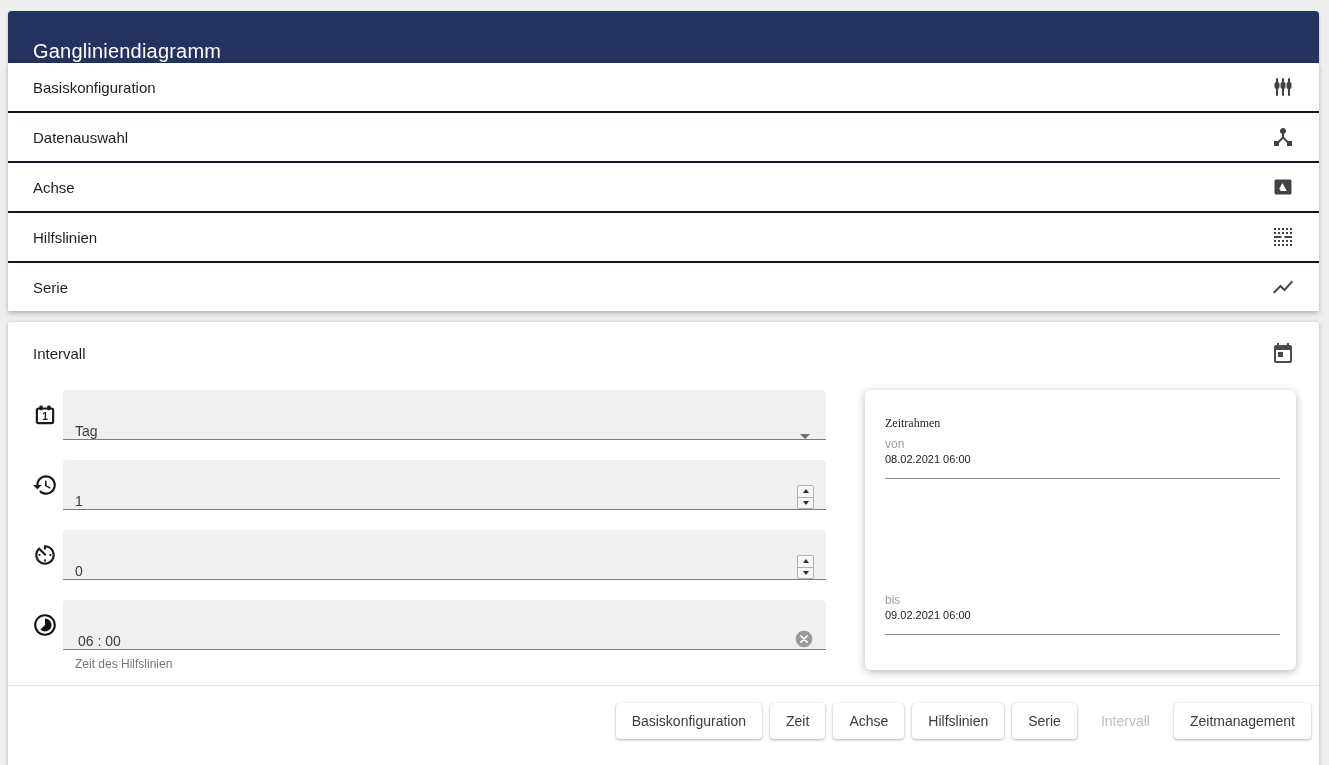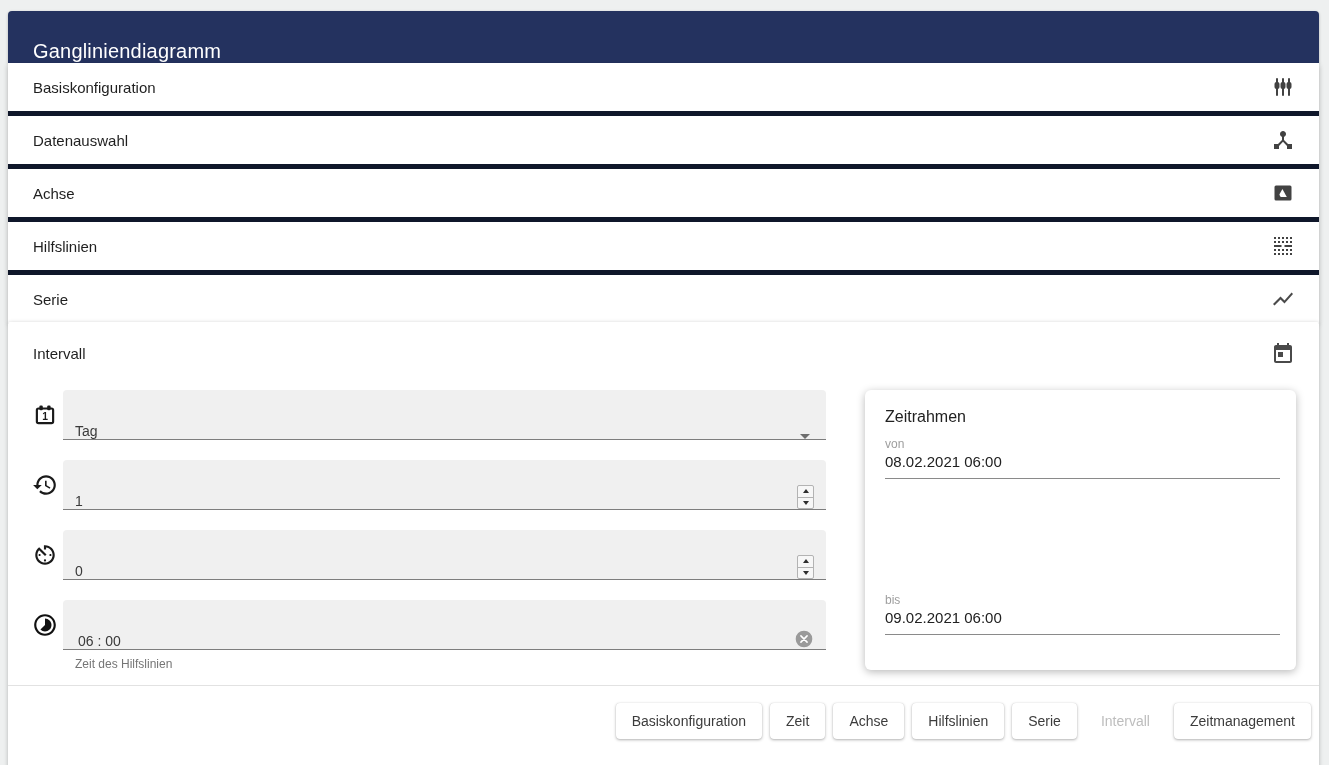--- a/index.html
+++ b/index.html
@@ -24,21 +24,21 @@
   
   .accordion{
     position:absolute;left:8px;top:63px;width:1311px;
     background:#fff;border-radius:0 0 2px 2px;
     box-shadow:0 2px 5px rgba(0,0,0,.28);
   }
   .acc-row{
     height:48px;display:flex;align-items:center;justify-content:space-between;
     padding:0 24px 0 25px;background:#fff;cursor:pointer;
   }
-  .acc-row + .acc-row{border-top:5px solid #0f172a;}
+  .acc-row + .acc-row{border-top:2px solid #0f172a;}
   .acc-row .label{font-size:15px;color:#1f1f1f;}
   
   .main-card{
     position:absolute;left:8px;top:322px;width:1311px;height:458px;
     background:#fff;border-radius:2px;
     box-shadow:0 1px 4px rgba(0,0,0,.25);
   }
   .section-title{position:absolute;left:25px;top:23px;font-size:15px;color:#1f1f1f;}
   .section-icon{position:absolute;right:24px;top:20px;}
   
@@ -60,23 +60,23 @@
   .tri-up{width:0;height:0;border-left:3.5px solid transparent;border-right:3.5px solid transparent;border-bottom:4px solid #2e2e2e;}
   .tri-dn{width:0;height:0;border-left:3.5px solid transparent;border-right:3.5px solid transparent;border-top:4px solid #2e2e2e;}
   .clear-btn{width:20px;height:20px;cursor:pointer;}
   .helper{position:absolute;left:67px;font-size:12px;color:#757575;}
   
   .tf-card{
     position:absolute;left:857px;top:68px;width:431px;height:280px;
     background:#fff;border-radius:6px;
     box-shadow:0 2px 8px rgba(0,0,0,.28);
   }
-  .tf-title{position:absolute;left:20px;top:18px;font-size:16px;color:#212121;}
+  .tf-title{position:absolute;left:20px;top:26px;font-size:12px;color:#212121;font-family:Liberation Serif, serif;}
   .tf-label{position:absolute;left:20px;font-size:12px;color:#9e9e9e;}
-  .tf-value{position:absolute;left:20px;font-size:15px;color:#212121;cursor:text;}
+  .tf-value{position:absolute;left:20px;font-size:11px;color:#212121;cursor:text;}
   .tf-line{position:absolute;left:20px;right:16px;height:1px;background:#8a8a8a;}
   .hr{position:absolute;left:0;top:363px;width:100%;height:1px;background:#e2e2e2;}
   
   .footer{
     position:absolute;left:0;top:381px;width:100%;height:36px;
     display:flex;justify-content:flex-end;align-items:center;gap:8px;
     padding-right:8px;box-sizing:border-box;
   }
   .btn{
     height:36px;padding:0 16px;background:#fff;border:none;border-radius:4px;

